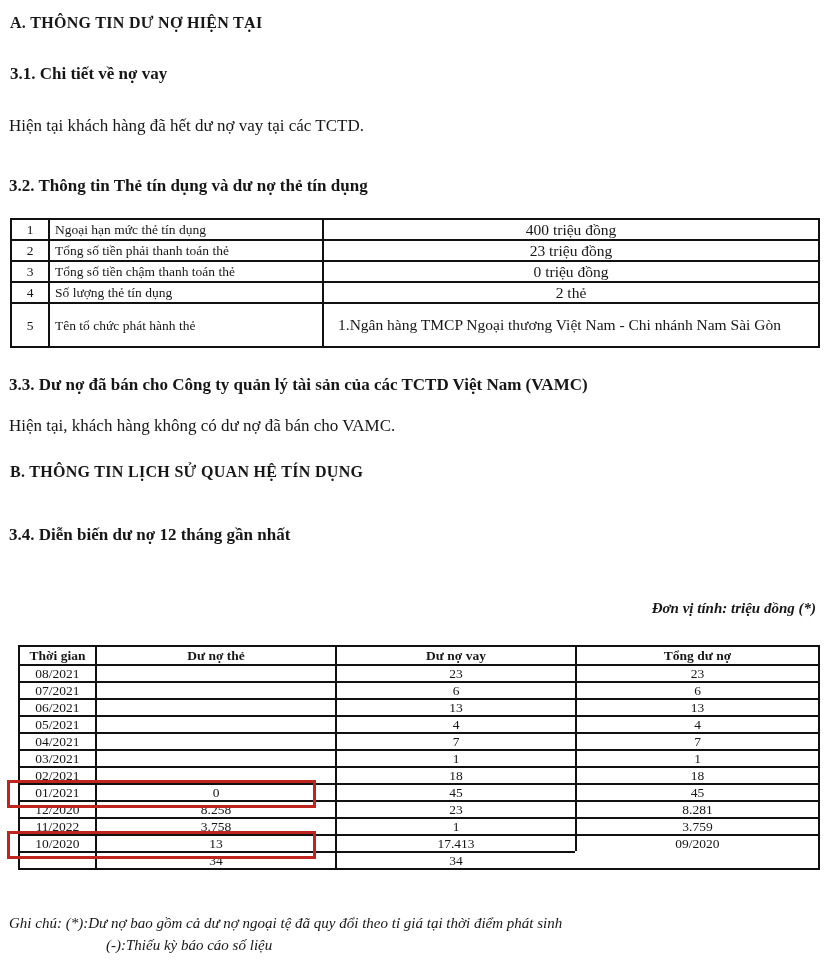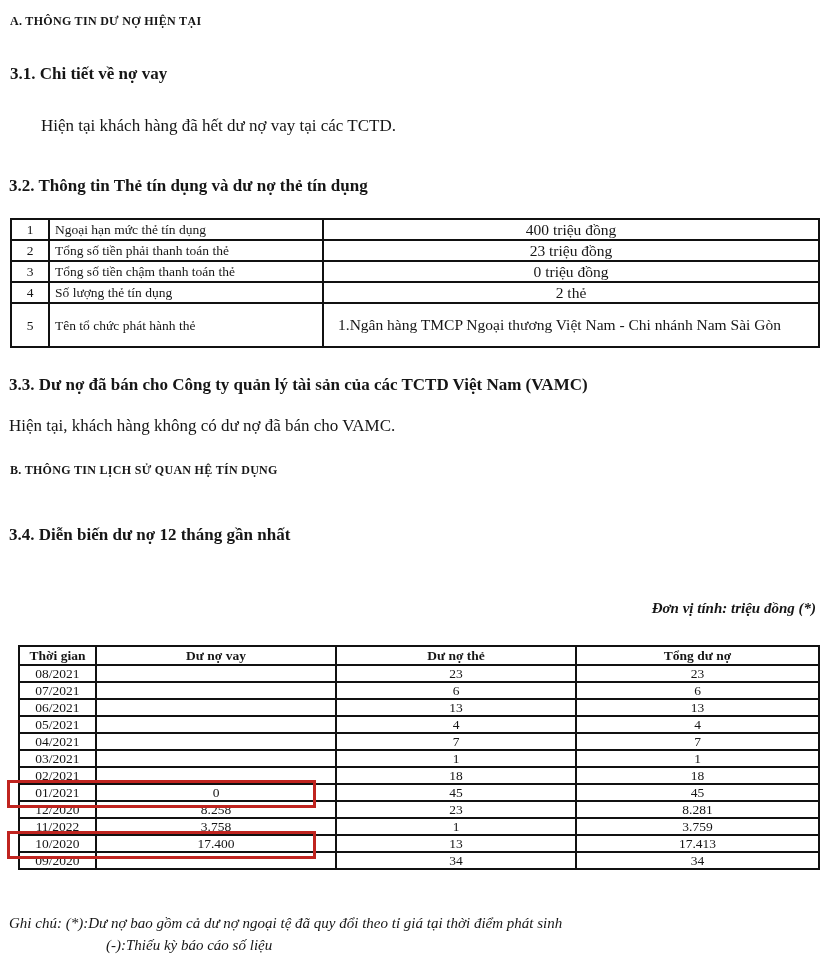--- a/index.html
+++ b/index.html
@@ -5,21 +5,21 @@
   html,body { margin:0; padding:0; background:#ffffff; }
   .page {
     position:relative;
     width:828px; height:960px;
     background:#ffffff;
     font-family:"Liberation Serif","DejaVu Serif",serif;
     color:#161616;
     overflow:hidden;
   }
   .abs { position:absolute; }
-  .h-major { font-size:12px; font-weight:bold; letter-spacing:0.3px; margin:0; }
+  .h-major { font-size:16px; font-weight:bold; letter-spacing:0.3px; margin:0; }
   .h-sub   { font-size:17px; font-weight:bold; margin:0; }
   .para    { font-size:17px; margin:0; }
 
   
   .ct {
     left:10px; top:218px; width:808px;
     display:grid;
     grid-template-columns:38px 274px 496px;
     grid-template-rows:21px 21px 21px 21px 44px;
     border-right:2px solid #111;
@@ -75,21 +75,21 @@
 </style>
 </head>
 <body>
 
 <div class="page">
 
   <h1 class="abs h-major" style="top:14px;left:10px;">A. THÔNG TIN DƯ NỢ HIỆN TẠI</h1>
 
   <h2 class="abs h-sub" style="top:64px;left:10px;">3.1. Chi tiết về nợ vay</h2>
 
-  <p class="abs para" style="top:116px;left:9px;margin-left:32px;">Hiện tại khách hàng đã hết dư nợ vay tại các TCTD.</p>
+  <p class="abs para" style="top:116px;left:9px;">Hiện tại khách hàng đã hết dư nợ vay tại các TCTD.</p>
 
   <h2 class="abs h-sub" style="top:176px;left:9px;">3.2. Thông tin Thẻ tín dụng và dư nợ thẻ tín dụng</h2>
 
   <div class="abs ct">
     <div class="ct-cell">1</div>
     <div class="ct-cell ct-label">Ngoại hạn mức thẻ tín dụng</div>
     <div class="ct-cell ct-value">400 triệu đồng</div>
 
     <div class="ct-cell">2</div>
     <div class="ct-cell ct-label">Tổng số tiền phải thanh toán thẻ</div>
@@ -113,22 +113,22 @@
   <p class="abs para" style="top:416px;left:9px;">Hiện tại, khách hàng không có dư nợ đã bán cho VAMC.</p>
 
   <h1 class="abs h-major" style="top:463px;left:10px;">B. THÔNG TIN LỊCH SỬ QUAN HỆ TÍN DỤNG</h1>
 
   <h2 class="abs h-sub" style="top:525px;left:9px;">3.4. Diễn biến dư nợ 12 tháng gần nhất</h2>
 
   <div class="abs unit-note">Đơn vị tính: triệu đồng (*)</div>
 
   <div class="abs ht">
     <div class="ht-cell ht-head">Thời gian</div>
+    <div class="ht-cell ht-head">Dư nợ thẻ</div>
     <div class="ht-cell ht-head">Dư nợ vay</div>
-    <div class="ht-cell ht-head">Dư nợ thẻ</div>
     <div class="ht-cell ht-head">Tổng dư nợ</div>
 
     <div class="ht-cell">08/2021</div>
     <div class="ht-cell"></div>
     <div class="ht-cell">23</div>
     <div class="ht-cell">23</div>
 
     <div class="ht-cell">07/2021</div>
     <div class="ht-cell"></div>
     <div class="ht-cell">6</div>
@@ -168,21 +168,20 @@
     <div class="ht-cell">8.258</div>
     <div class="ht-cell">23</div>
     <div class="ht-cell">8.281</div>
 
     <div class="ht-cell">11/2022</div>
     <div class="ht-cell">3.758</div>
     <div class="ht-cell">1</div>
     <div class="ht-cell">3.759</div>
 
     <div class="ht-cell">10/2020</div>
-    <div class="ht-cell">17.400</div>
     <div class="ht-cell">13</div>
     <div class="ht-cell">17.413</div>
 
     <div class="ht-cell">09/2020</div>
     <div class="ht-cell"></div>
     <div class="ht-cell">34</div>
     <div class="ht-cell">34</div>
   </div>
 
   <div class="abs redbox redbox-1"></div>

